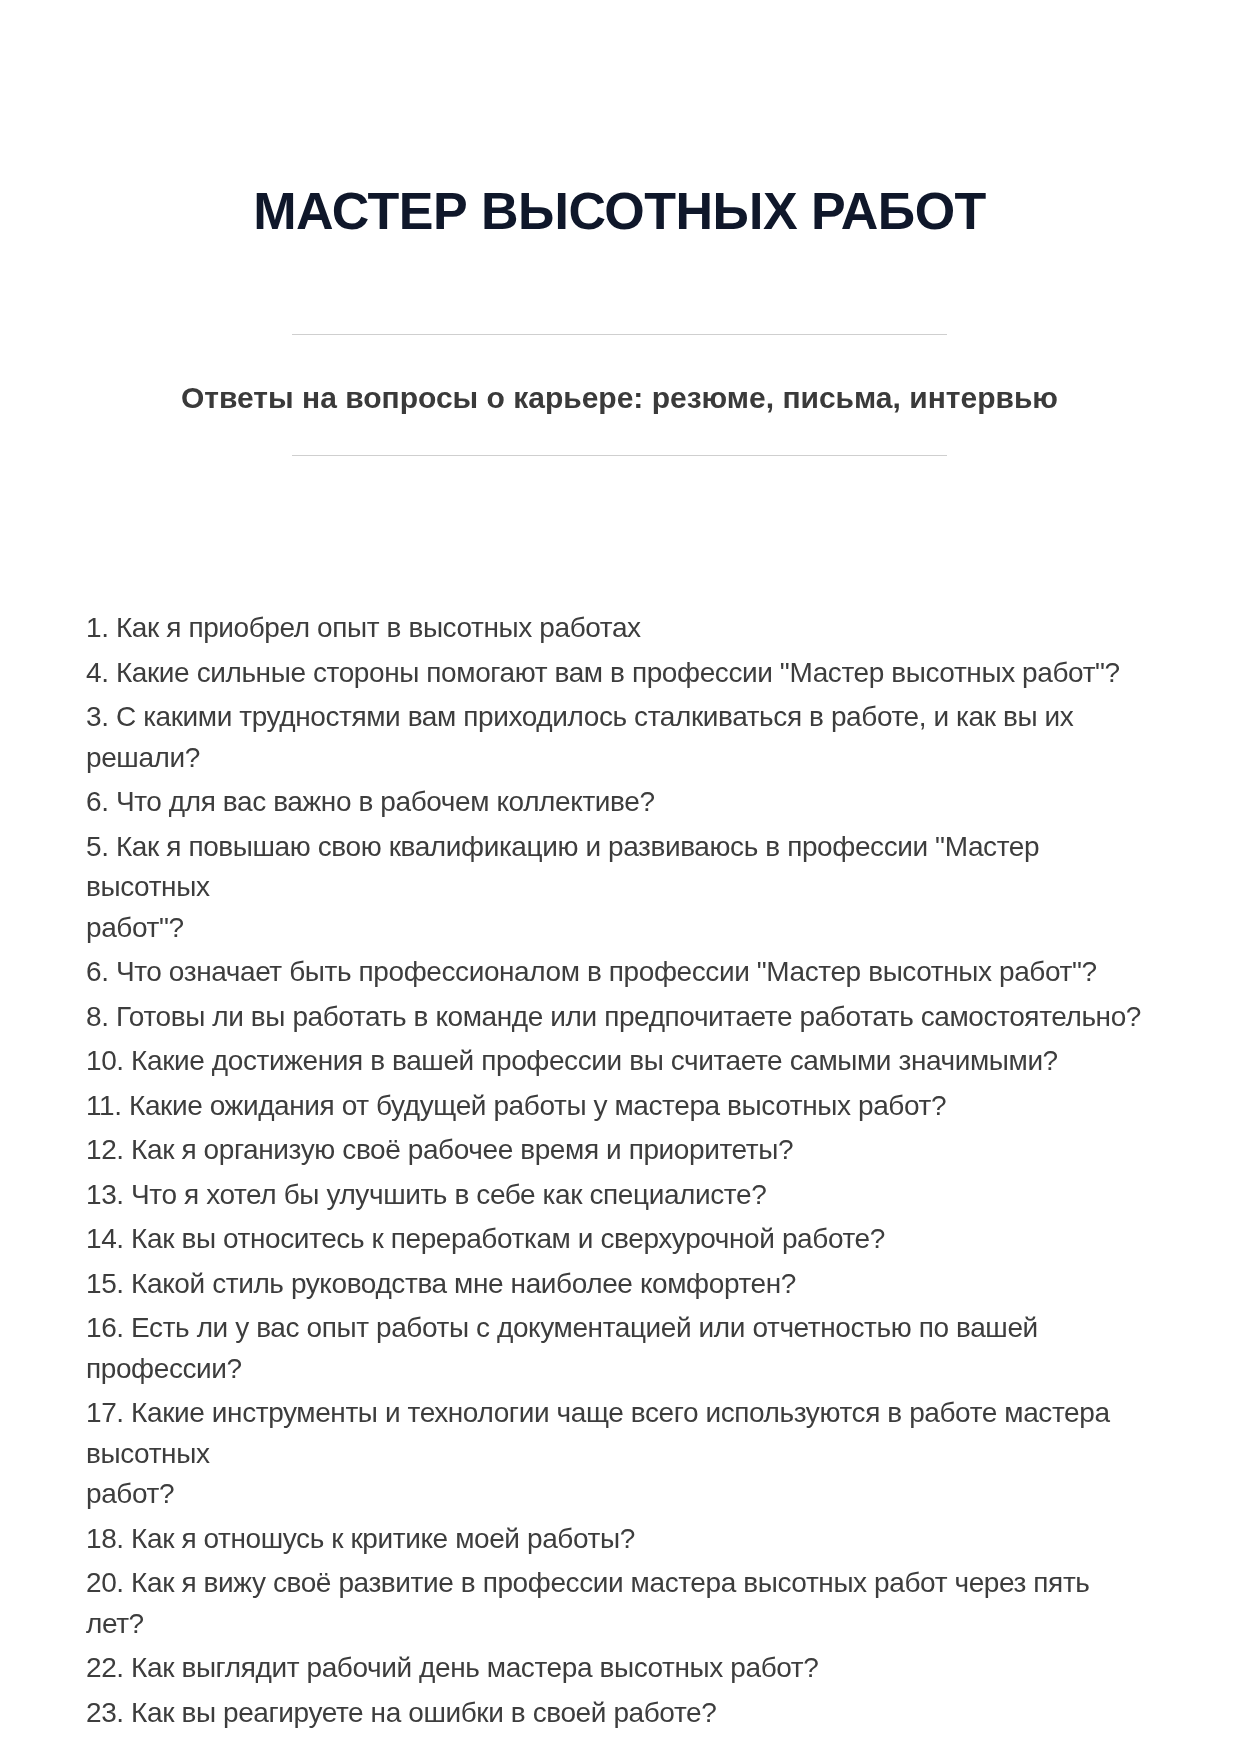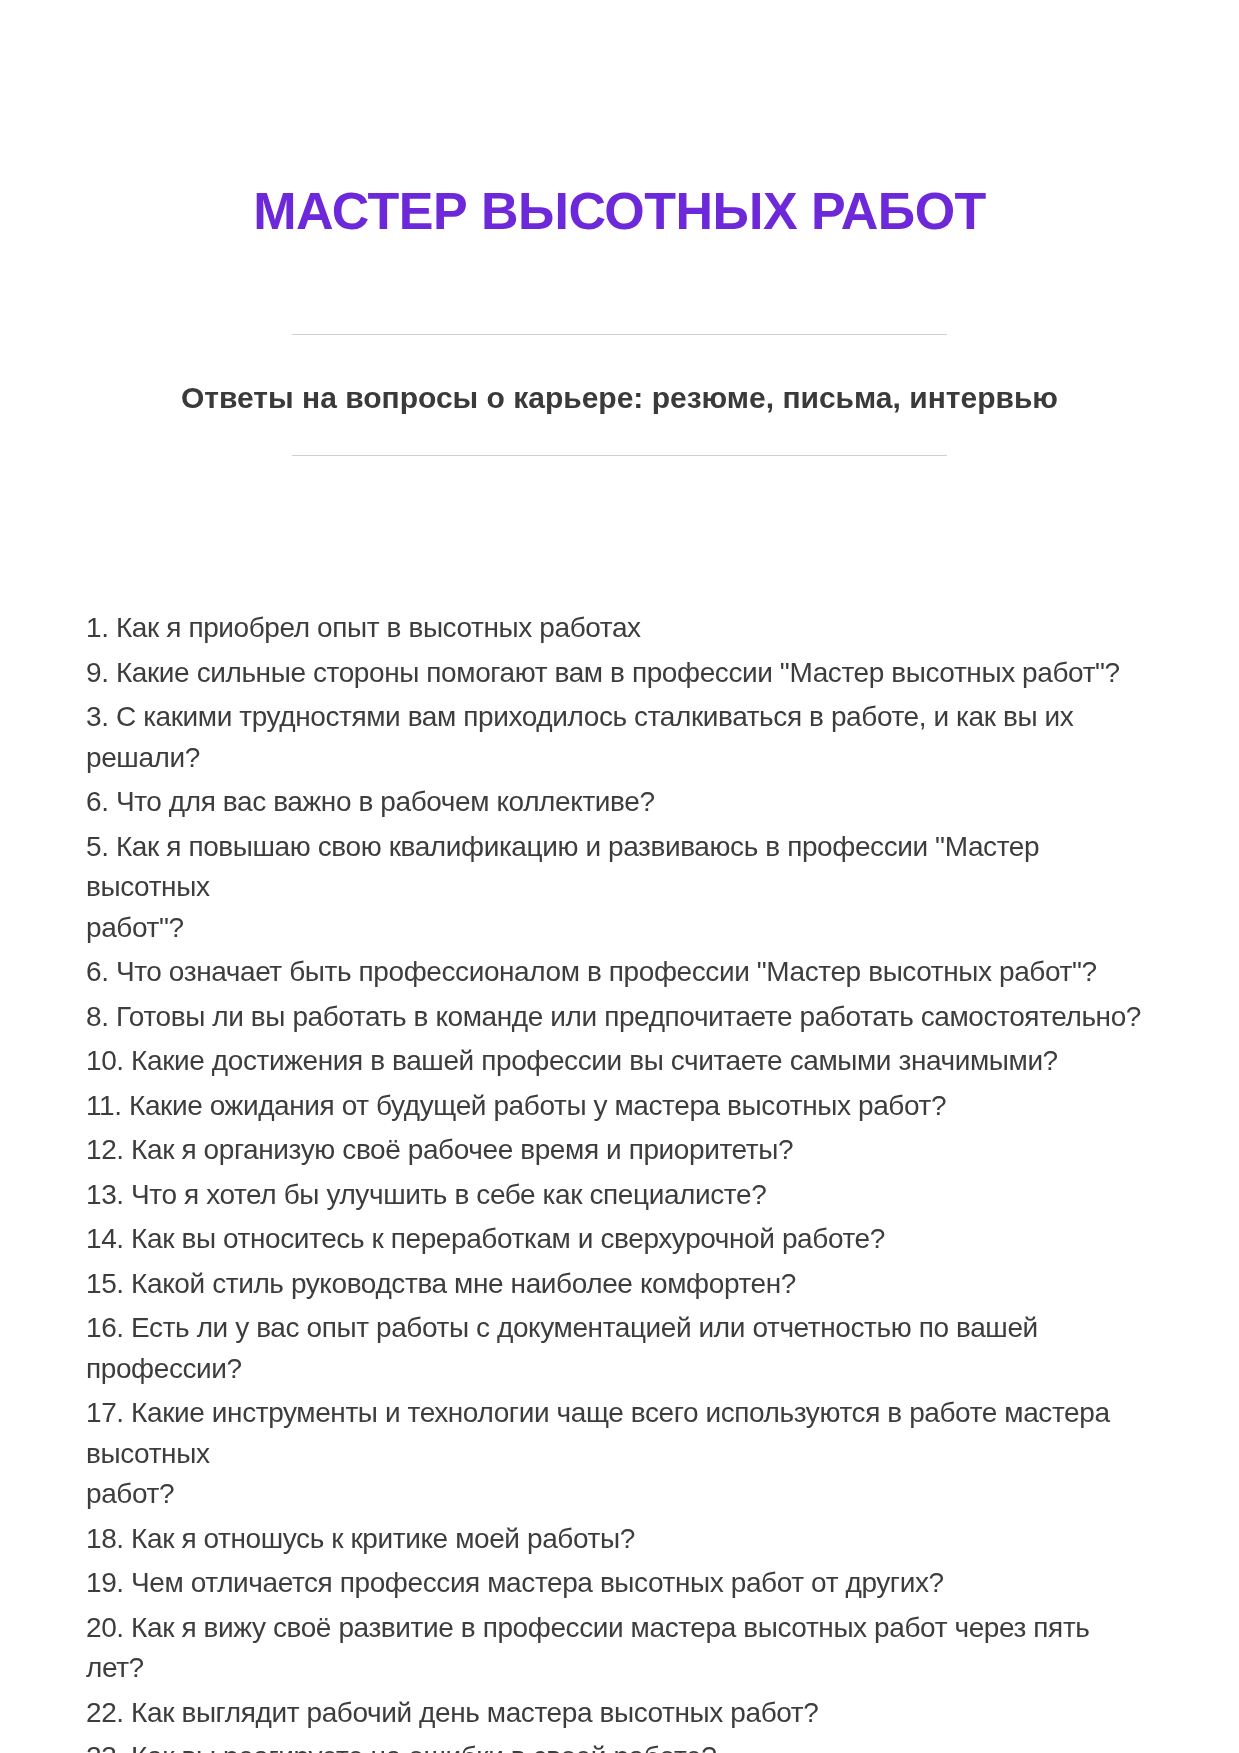--- a/index.html
+++ b/index.html
@@ -19,21 +19,21 @@
   .header {
     padding-top: 180px;
     text-align: center;
   }
   .doc-title {
     margin: 0;
     font-size: 52px;
     line-height: 1.2;
     font-weight: 700;
     letter-spacing: -0.5px;
-    color: #6d28d9;
+    color: #0f172a;
   }
   .divider {
     width: 655px;
     height: 0;
     border: none;
     border-top: 1px solid #cfcfcf;
     margin: 0 auto;
   }
   .divider-top {
     margin-top: 92px;
@@ -72,36 +72,35 @@
     <hr class="divider divider-top">
 
     <h2 class="doc-subtitle">Ответы на вопросы о карьере: резюме, письма, интервью</h2>
 
     <hr class="divider divider-bottom">
   </div>
 
   <div class="question-list">
 
   <p class="question-item">1. Как я приобрел опыт в высотных работах</p>
-      <p class="question-item">9. Какие сильные стороны помогают вам в профессии "Мастер высотных работ"?</p>
+      <p class="question-item">4. Какие сильные стороны помогают вам в профессии "Мастер высотных работ"?</p>
       <p class="question-item">3. С какими трудностями вам приходилось сталкиваться в работе, и как вы их решали?</p>
       <p class="question-item">6. Что для вас важно в рабочем коллективе?</p>
       <p class="question-item">5. Как я повышаю свою квалификацию и развиваюсь в профессии "Мастер высотных
 работ"?</p>
       <p class="question-item">6. Что означает быть профессионалом в профессии "Мастер высотных работ"?</p>
       <p class="question-item">8. Готовы ли вы работать в команде или предпочитаете работать самостоятельно?</p>
       <p class="question-item">10. Какие достижения в вашей профессии вы считаете самыми значимыми?</p>
       <p class="question-item">11. Какие ожидания от будущей работы у мастера высотных работ?</p>
       <p class="question-item">12. Как я организую своё рабочее время и приоритеты?</p>
       <p class="question-item">13. Что я хотел бы улучшить в себе как специалисте?</p>
       <p class="question-item">14. Как вы относитесь к переработкам и сверхурочной работе?</p>
       <p class="question-item">15. Какой стиль руководства мне наиболее комфортен?</p>
       <p class="question-item">16. Есть ли у вас опыт работы с документацией или отчетностью по вашей профессии?</p>
       <p class="question-item">17. Какие инструменты и технологии чаще всего используются в работе мастера высотных
 работ?</p>
       <p class="question-item">18. Как я отношусь к критике моей работы?</p>
-      <p class="question-item">19. Чем отличается профессия мастера высотных работ от других?</p>
       <p class="question-item">20. Как я вижу своё развитие в профессии мастера высотных работ через пять лет?</p>
       <p class="question-item">22. Как выглядит рабочий день мастера высотных работ?</p>
       <p class="question-item">23. Как вы реагируете на ошибки в своей работе?</p>
     </div>
 
 </div>
 
 </body></html>

